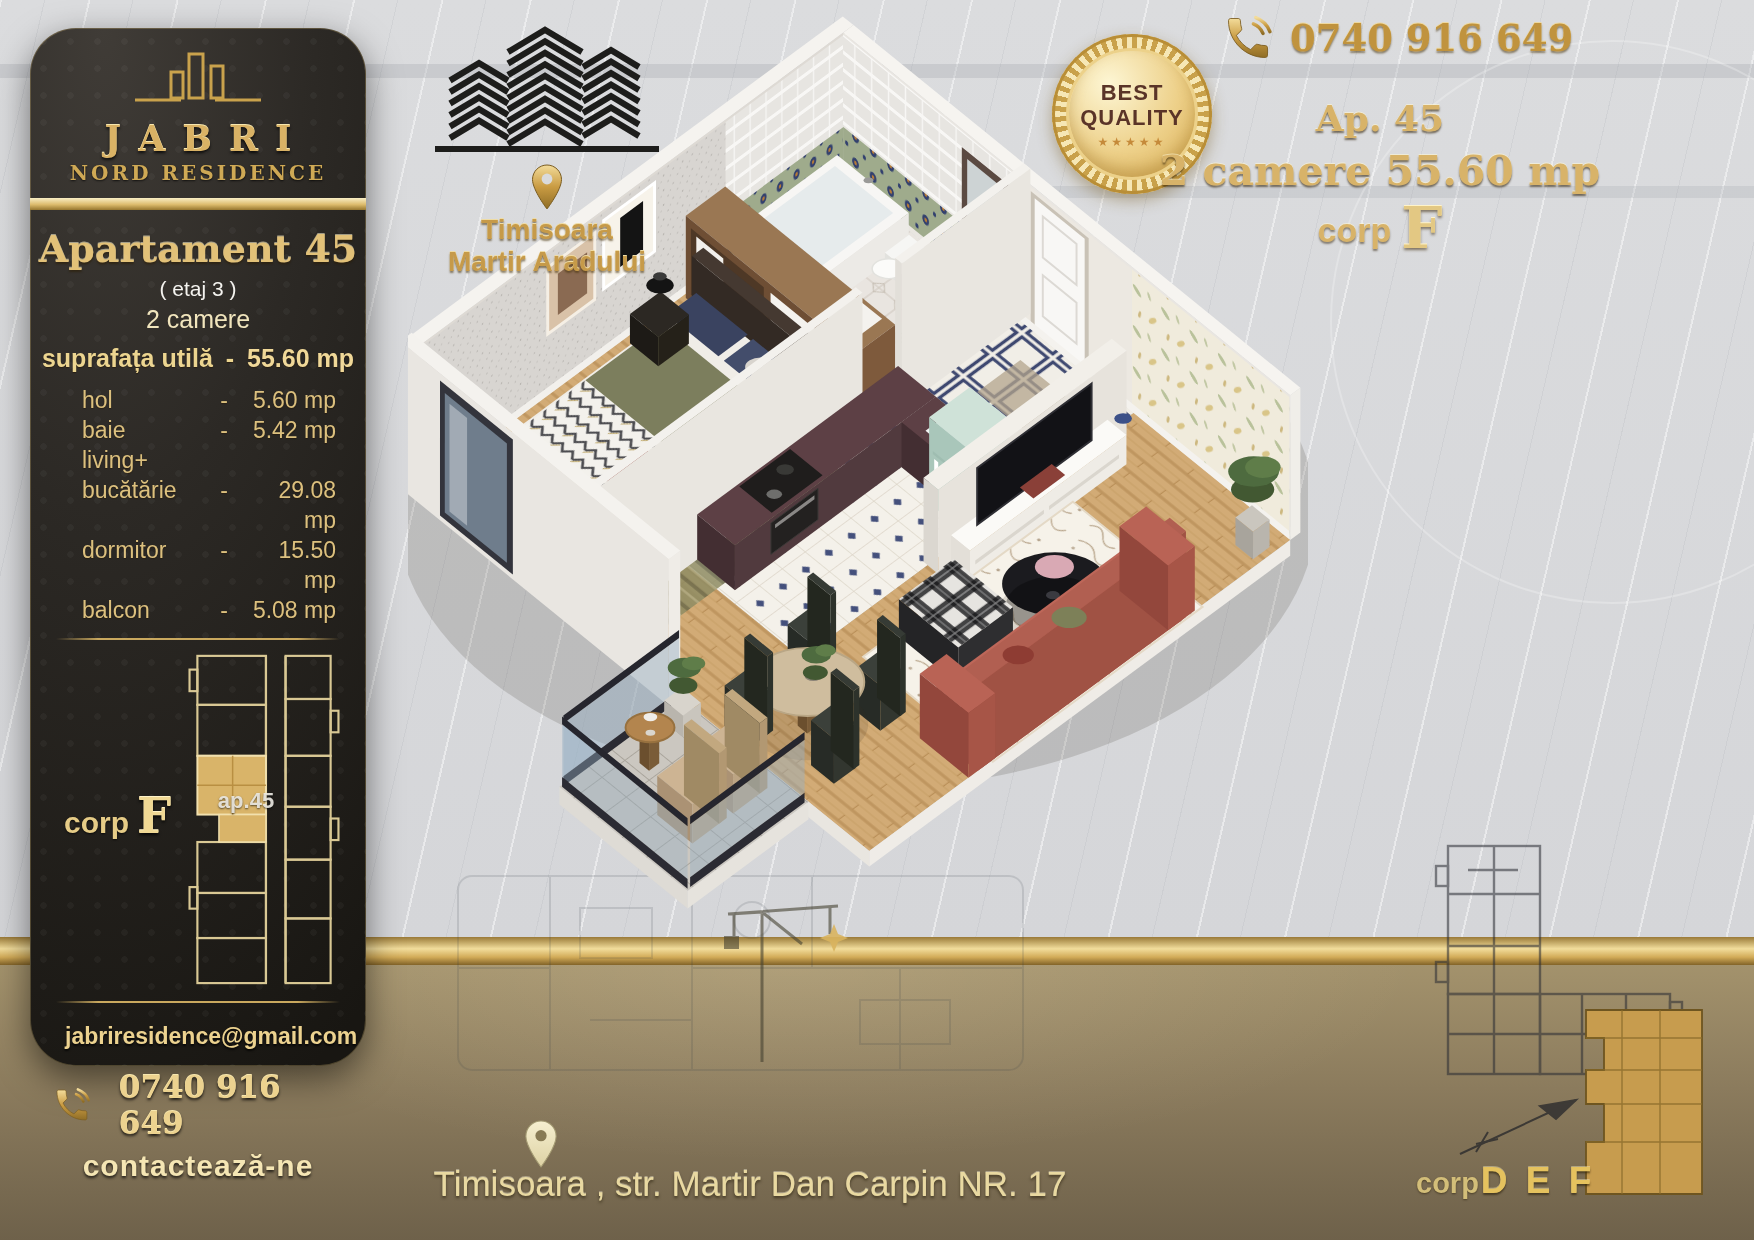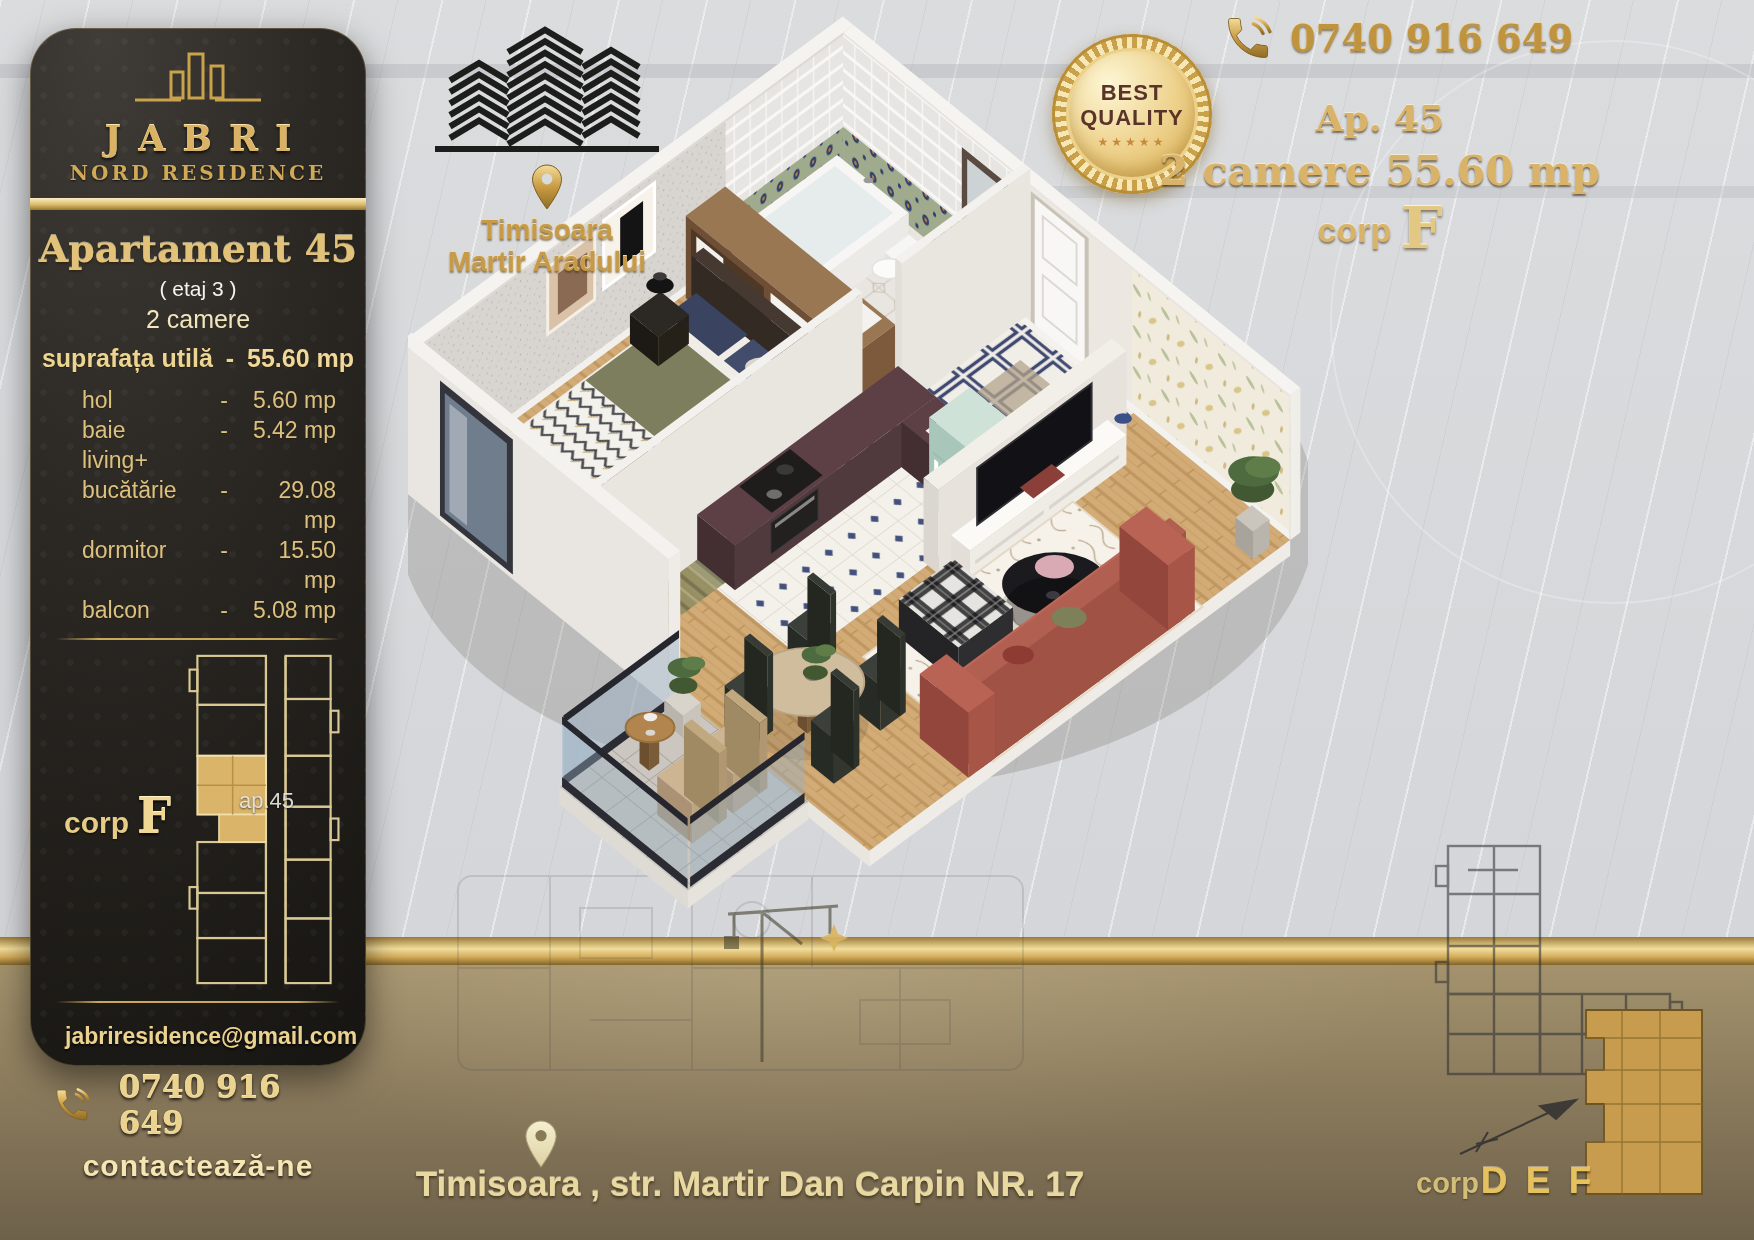--- a/index.html
+++ b/index.html
@@ -48,22 +48,22 @@
   .srow .sep{width:36px;text-align:center;}
   .srow .val{flex:1;text-align:right;padding-right:8px;}
   .divider{height:2px;margin:13px 26px 10px 26px;
     background:linear-gradient(90deg,rgba(0,0,0,0),#c9a85e 15%,#c9a85e 85%,rgba(0,0,0,0));}
   .plan-area{position:relative;height:338px;}
   .corp-label{position:absolute;left:34px;top:138px;}
   .corp-word{font-size:30px;font-weight:bold;color:#e6cc87;text-shadow:0 1px 2px rgba(0,0,0,.7);}
   .corp-letter{font-family:"DejaVu Serif",serif;font-size:48px;font-weight:bold;color:#f0d894;
     text-shadow:0 -1px 0 #fff3c8,0 2px 3px rgba(0,0,0,.8);margin-left:8px;}
   .plan-svg{position:absolute;right:26px;top:0px;}
-  .ap45-label{position:absolute;left:168px;top:138px;width:96px;text-align:right;
-    font-size:22px;color:rgba(238,236,230,.9);text-shadow:0 1px 2px rgba(0,0,0,.6);}
+  .ap45-label{position:absolute;left:168px;top:138px;width:96px;text-align:center;
+    font-size:22px;color:rgba(238,236,230,.9);text-shadow:0 1px 2px rgba(0,0,0,.6);font-weight:bold;}
   .contact-row{display:flex;align-items:center;gap:13px;padding:0 22px;margin-top:14px;}
   .email-text{font-size:23px;font-weight:bold;color:#ecd28f;text-shadow:0 2px 2px rgba(0,0,0,.7);}
   .phone-row-text{font-family:"DejaVu Serif",serif;font-size:31px;font-weight:bold;color:#ecd28f;
     text-shadow:0 -1px 0 #f7e7ae,0 2px 3px rgba(0,0,0,.8);margin-left:14px;}
   .cta-line{text-align:center;font-size:30px;font-weight:bold;color:#f5e6b4;margin-top:8px;
     text-shadow:0 2px 3px rgba(0,0,0,.75);letter-spacing:1px;}
   
   .loc-badge{position:absolute;left:402px;top:20px;width:290px;text-align:center;z-index:4;}
   .loc-city{font-size:28px;font-weight:800;color:#c69a49;text-shadow:0 -1px 0 #efdca4,0 2px 2px rgba(70,50,10,.6);margin-top:0;}
   .loc-street{font-size:28px;font-weight:800;color:#c69a49;text-shadow:0 -1px 0 #efdca4,0 2px 2px rgba(70,50,10,.6);}
@@ -85,21 +85,21 @@
   .ap-line1{font-size:36px;line-height:52px;color:#d8b369;}
   .ap-line2{font-size:41px;line-height:54px;color:#d8b369;}
   .ap-line3{line-height:60px;}
   .ap-corp-word{font-size:34px;font-weight:bold;color:#d8b369;font-family:"Liberation Sans",sans-serif;
     text-shadow:0 -1px 0 rgba(255,248,214,.55),0 2px 2px rgba(45,30,5,.5);}
   .ap-corp-letter{font-family:"DejaVu Serif",serif;font-size:58px;font-weight:bold;color:#e3c883;
     text-shadow:0 -1px 0 #fff3c8,0 2px 3px rgba(60,40,8,.6);margin-left:10px;vertical-align:-6px;}
   
   .footer-pin{position:absolute;left:523px;top:1120px;z-index:4;}
   .footer-address{position:absolute;left:320px;top:1164px;width:860px;text-align:center;z-index:4;
-    font-size:35px;font-weight:700;color:#e9d9a1;
+    font-size:35px;font-weight:400;color:#e9d9a1;
     text-shadow:0 -1px 0 rgba(255,250,225,.4),0 2px 3px rgba(40,30,10,.65);}
   
   .br-plan{position:absolute;left:1390px;top:842px;width:330px;height:380px;z-index:4;}
   .br-label{position:absolute;left:26px;top:318px;white-space:nowrap;}
   .br-corp-word{font-size:29px;font-weight:bold;color:#d3be79;text-shadow:0 1px 2px rgba(40,30,8,.55);}
   .br-corp-letters{font-size:37px;font-weight:800;color:#e5c25e;letter-spacing:4px;margin-left:2px;
     text-shadow:0 -1px 0 rgba(255,245,200,.4),0 2px 2px rgba(40,30,8,.6);}
   
   .scene{position:absolute;left:408px;top:16px;width:900px;height:1048px;z-index:2;}
   .bp-decor{position:absolute;left:430px;top:850px;z-index:1;}

